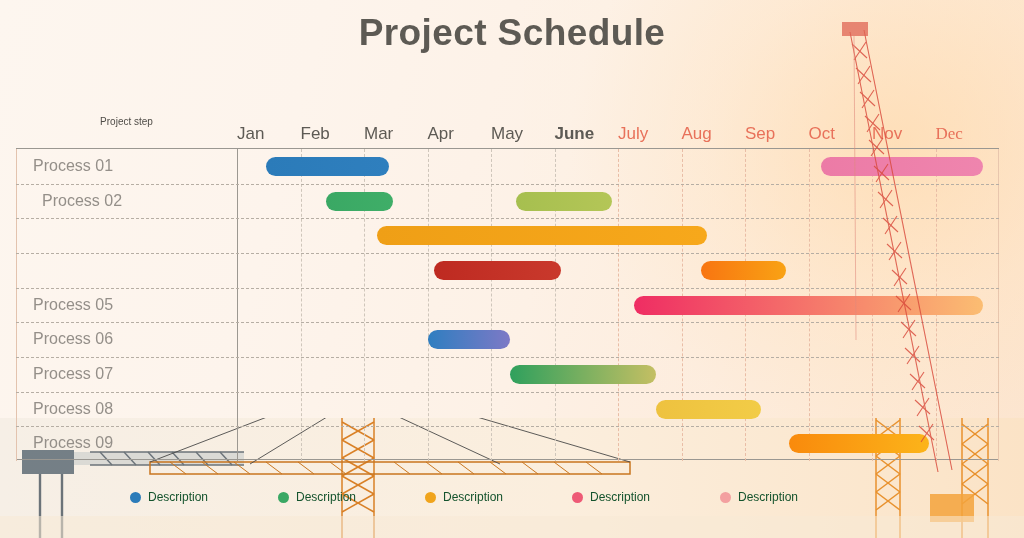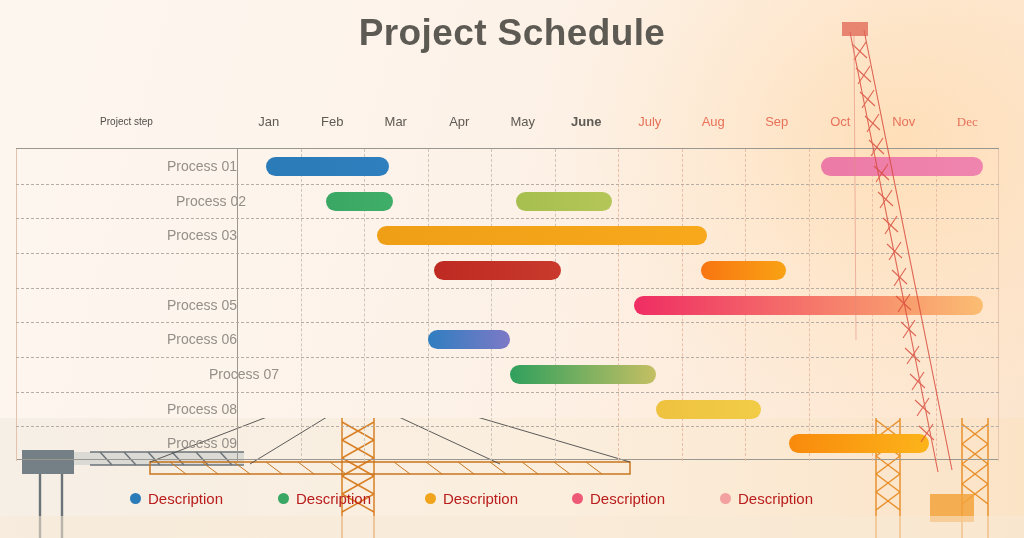--- a/index.html
+++ b/index.html
@@ -66,24 +66,23 @@
   
   .months {
     position: absolute;
     left: 0;
     top: 0;
     width: 983px;
     height: 35px;
   }
   .col-head {
     position: absolute;
-    top: 2px;
-    font-size: 13px;
+    top: 12px;
+    font-size: 17px;
     color: #5d5a54;
-    text-align: center;
     white-space: nowrap;
   }
   .col-head.warm { color: #e8715a; }
 
   .step-head {
     position: absolute;
     left: 0;
     top: 4px;
     width: 221px;
     text-align: center;
@@ -129,26 +128,26 @@
     position: absolute;
     left: 0;
     width: 983px;
     height: 0;
     border-top: 1px dashed #b6aea4;
   }
 
   
   .row-label {
     position: absolute;
-    left: 0;
+    left: 17px;
     width: 221px;
     height: 34.5px;
     line-height: 34.5px;
-    text-align: right;
-    font-size: 14px;
+    text-align: left;
+    font-size: 16px;
     color: #948f89;
     white-space: nowrap;
   }
 
   
   .bar {
     position: absolute;
     height: 19px;
     border-radius: 10px;
   }
@@ -170,22 +169,22 @@
     gap: 7px;
     white-space: nowrap;
   }
   .legend-dot {
     width: 11px;
     height: 11px;
     border-radius: 50%;
     flex: 0 0 auto;
   }
   .legend-text {
-    font-size: 15px;
-    color: #b91c1c;
+    font-size: 12px;
+    color: #14532d;
     text-align: right;
   }
 
   
   .photo {
     position: absolute;
     left: 0;
     bottom: 0;
     width: 1024px;
     height: 120px;
@@ -264,24 +263,23 @@
       <div class="hline" style="top: 34.6667px;"></div>
       <div class="hline" style="top: 69.3333px;"></div>
       <div class="hline" style="top: 104px;"></div>
       <div class="hline" style="top: 138.667px;"></div>
       <div class="hline" style="top: 173.333px;"></div>
       <div class="hline" style="top: 208px;"></div>
       <div class="hline" style="top: 242.667px;"></div>
       <div class="hline" style="top: 277.333px;"></div>
       <div class="row-label" style="top: 0px;">Process 01</div>
       <div class="row-label" style="top: 34.6667px; margin-left: 9px;">Process 02</div>
-      <div class="row-label" style="top: 69.3333px;">Process 03</div>
       <div class="row-label" style="top: 138.667px;">Process 05</div>
       <div class="row-label" style="top: 173.333px;">Process 06</div>
-      <div class="row-label" style="top: 208px; margin-left: 42px;">Process 07</div>
+      <div class="row-label" style="top: 208px;">Process 07</div>
       <div class="row-label" style="top: 242.667px;">Process 08</div>
       <div class="row-label" style="top: 277.333px;">Process 09</div>
       <div class="bar" title="Process 01: Jan – Mar" style="left: 249.575px; width: 123.825px; top: 7.83333px; background: linear-gradient(to right, rgb(43, 123, 185) 0%, rgb(47, 127, 190) 100%);"></div>
       <div class="bar" title="Process 01: Oct – Dec" style="left: 805.2px; width: 161.925px; top: 7.83333px; background: linear-gradient(to right, rgb(236, 123, 166) 0%, rgb(239, 133, 174) 100%);"></div>
       <div class="bar" title="Process 02: Feb – Mar" style="left: 309.9px; width: 66.675px; top: 42.5px; background: linear-gradient(to right, rgb(58, 168, 100) 0%, rgb(63, 174, 104) 100%);"></div>
       <div class="bar" title="Process 02: May – June" style="left: 500.4px; width: 95.25px; top: 42.5px; background: linear-gradient(to right, rgb(166, 191, 79) 0%, rgb(180, 198, 87) 100%);"></div>
       <div class="bar" title="Process 03: Mar – Aug" style="left: 360.7px; width: 330.2px; top: 77.1667px; background: linear-gradient(to right, rgb(239, 159, 22) 0%, rgb(247, 168, 27) 100%);"></div>
       <div class="bar" title="Process 04: Apr – June" style="left: 417.85px; width: 127px; top: 111.833px; background: linear-gradient(to right, rgb(190, 42, 33) 0%, rgb(201, 57, 44) 100%);"></div>
       <div class="bar" title="Process 04: Aug – Sep" style="left: 684.55px; width: 85.725px; top: 111.833px; background: linear-gradient(to right, rgb(248, 117, 17) 0%, rgb(249, 162, 20) 100%);"></div>
       <div class="bar" title="Process 05: July – Dec" style="left: 617.875px; width: 349.25px; top: 146.5px; background: linear-gradient(to right, rgb(239, 45, 99) 0%, rgb(251, 189, 114) 100%);"></div>

